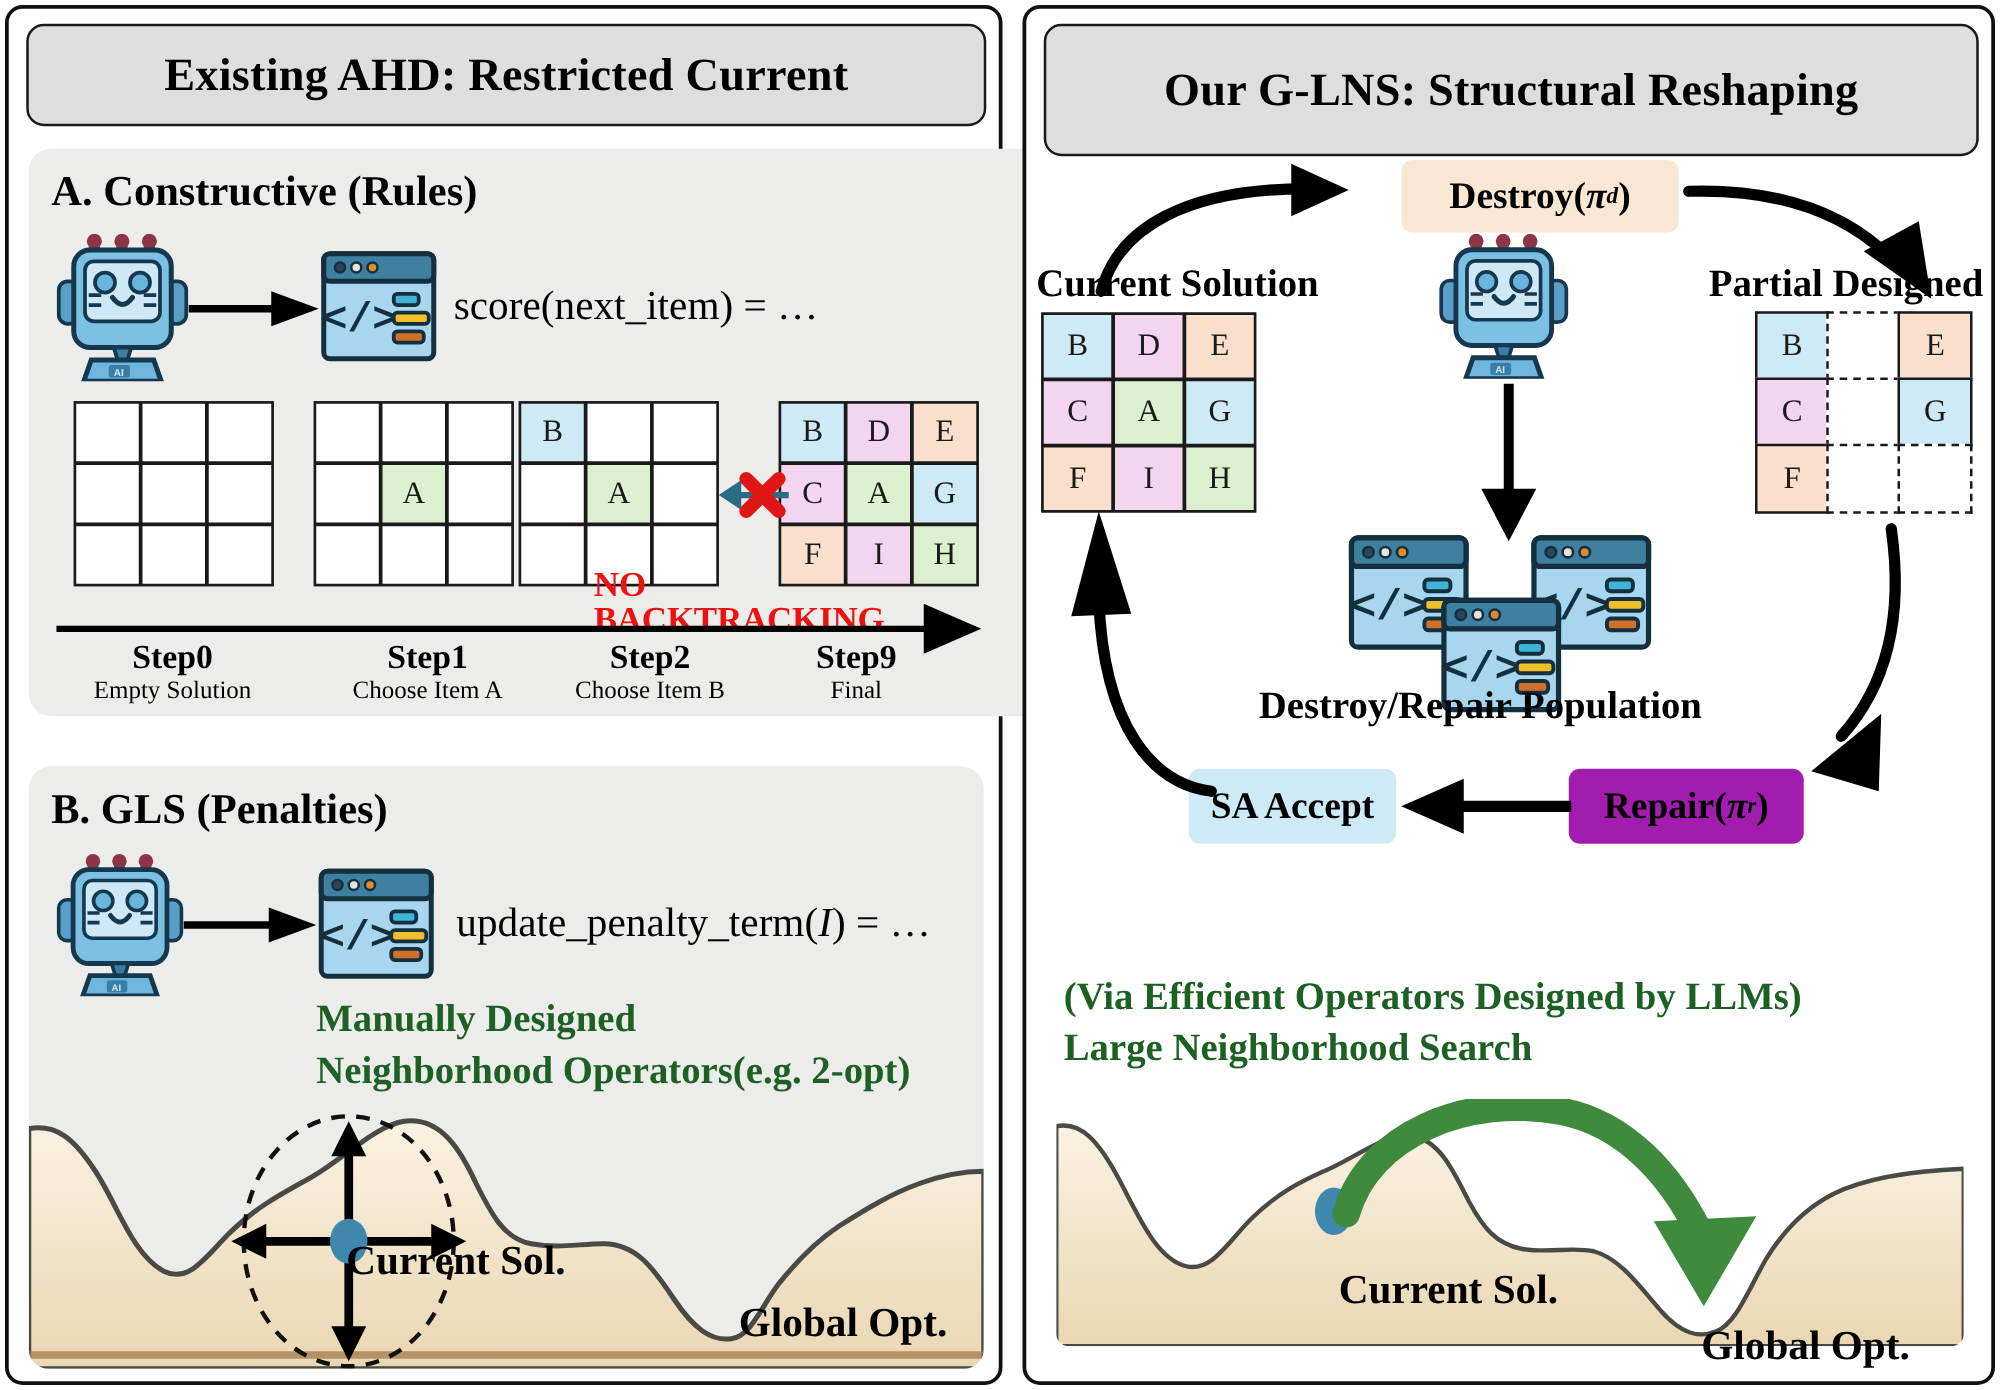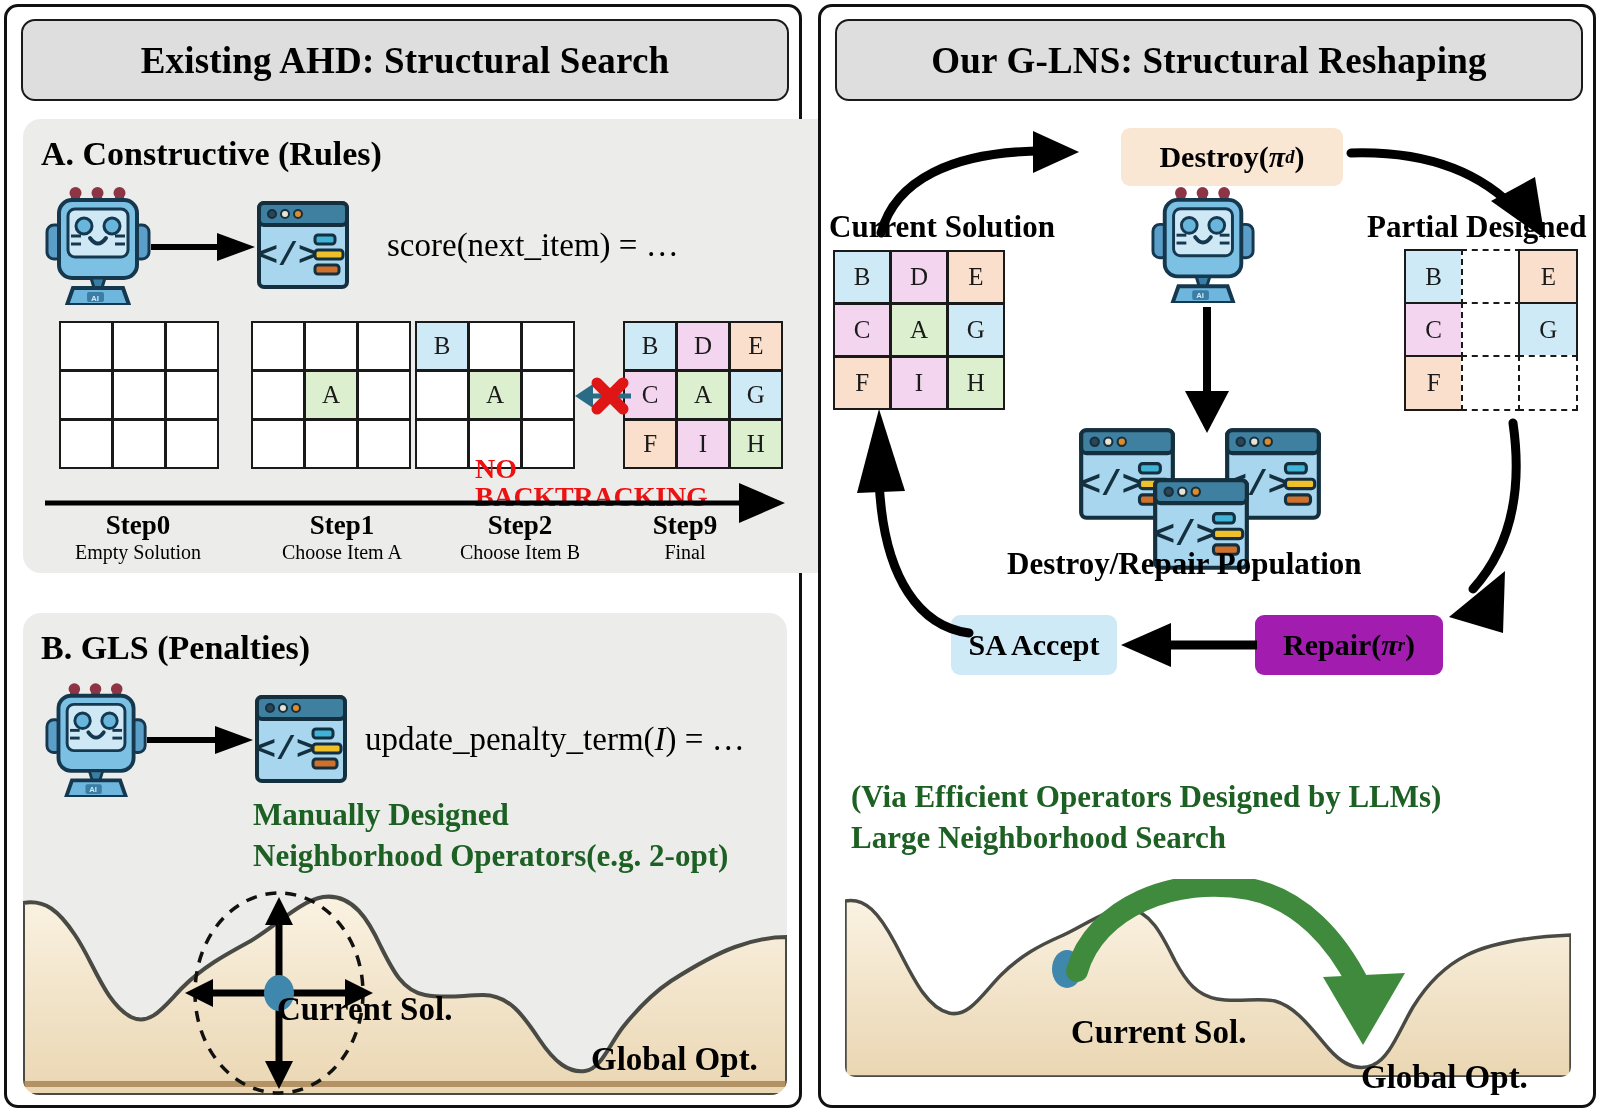--- a/index.html
+++ b/index.html
@@ -26,21 +26,21 @@
     position: absolute;
     background: #dedede;
     border: 2.5px solid #1a1a1a;
     border-radius: 14px;
     display: flex; align-items: center; justify-content: center;
     font-weight: bold;
     color: #000;
     letter-spacing: .2px;
   }
   #header-left  { left: 14px; top: 12px; width: 768px; height: 82px; font-size: 37px; }
-  #header-right { left: 14px; top: 12px; width: 748px; height: 82px; font-size: 37px; text-align: right; }
+  #header-right { left: 14px; top: 12px; width: 748px; height: 106px; font-size: 37px; text-align: right; }
 
   
   .section-card {
     position: absolute;
     background: #ececea;
     border-radius: 18px;
   }
   #section-a { left: 16px; top: 112px; width: 872px; height: 454px; }
   #section-b { left: 16px; top: 606px; width: 764px; height: 482px; }
 
@@ -174,21 +174,21 @@
   sub.vsub { font-size: 0.62em; vertical-align: -0.28em; font-style: italic; }
   .pi { font-style: italic; font-weight: bold; }
 </style>
 </head>
 <body>
 
 <div id="root">
 
   <div class="panel" id="panel-left">
 
-    <div class="panel-header" id="header-left">Existing AHD: Structural Search</div>
+    <div class="panel-header" id="header-left">Existing AHD: Restricted Current</div>
 
     <div class="section-card" id="section-a">
 
       <div class="section-title" style="left:18px; top:16px;">A. Constructive (Rules)</div>
 
       <div class="robot" style="left:22px; top:68px;">
         <svg width="108" height="118" viewBox="0 0 108 118">
 
           <g>
             <rect x="26" y="6" width="9" height="10" fill="#2a5a7a"></rect>
@@ -237,21 +237,21 @@
           <circle cx="17" cy="17" r="4" fill="#2c4657" stroke="#14303f" stroke-width="2"></circle>
           <circle cx="30" cy="17" r="4" fill="#e9e3d4" stroke="#14303f" stroke-width="2"></circle>
           <circle cx="43" cy="17" r="4" fill="#e08b2a" stroke="#14303f" stroke-width="2"></circle>
           <text x="33" y="68" font-size="33" font-family="'Liberation Mono',monospace" font-weight="bold" fill="#14303f" text-anchor="middle">&lt;/&gt;</text>
           <rect x="60" y="38" width="20" height="9" rx="3" fill="#3fb3d8" stroke="#14303f" stroke-width="3"></rect>
           <rect x="60" y="53" width="28" height="9" rx="3" fill="#f0c02a" stroke="#14303f" stroke-width="3"></rect>
           <rect x="60" y="68" width="24" height="9" rx="3" fill="#d1702a" stroke="#14303f" stroke-width="3"></rect>
         </svg>
       </div>
 
-      <div class="formula" style="left:364px; top:108px;">score(next_item) = …</div>
+      <div class="formula" style="left:340px; top:108px;">score(next_item) = …</div>
 
       <div class="grid3" id="gridA0" style="left:36px;  top:202px; width:160px; height:148px;">
           <div class="cell" style="background: rgb(255, 255, 255);"></div>
           <div class="cell" style="background: rgb(255, 255, 255);"></div>
           <div class="cell" style="background: rgb(255, 255, 255);"></div>
           <div class="cell" style="background: rgb(255, 255, 255);"></div>
           <div class="cell" style="background: rgb(255, 255, 255);"></div>
           <div class="cell" style="background: rgb(255, 255, 255);"></div>
           <div class="cell" style="background: rgb(255, 255, 255);"></div>
           <div class="cell" style="background: rgb(255, 255, 255);"></div>

